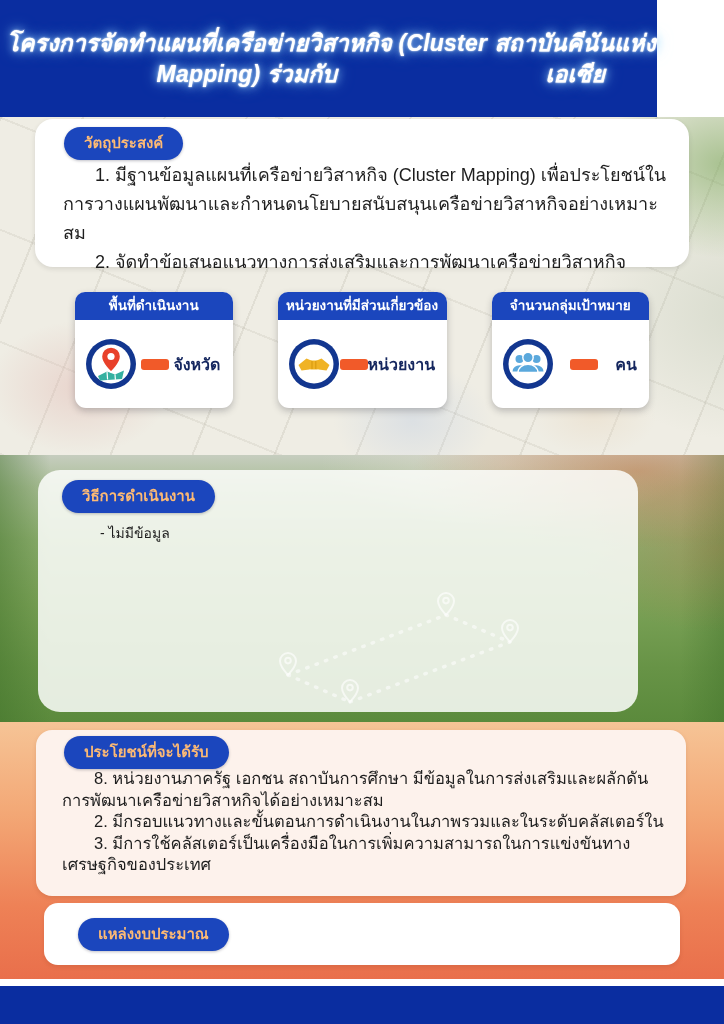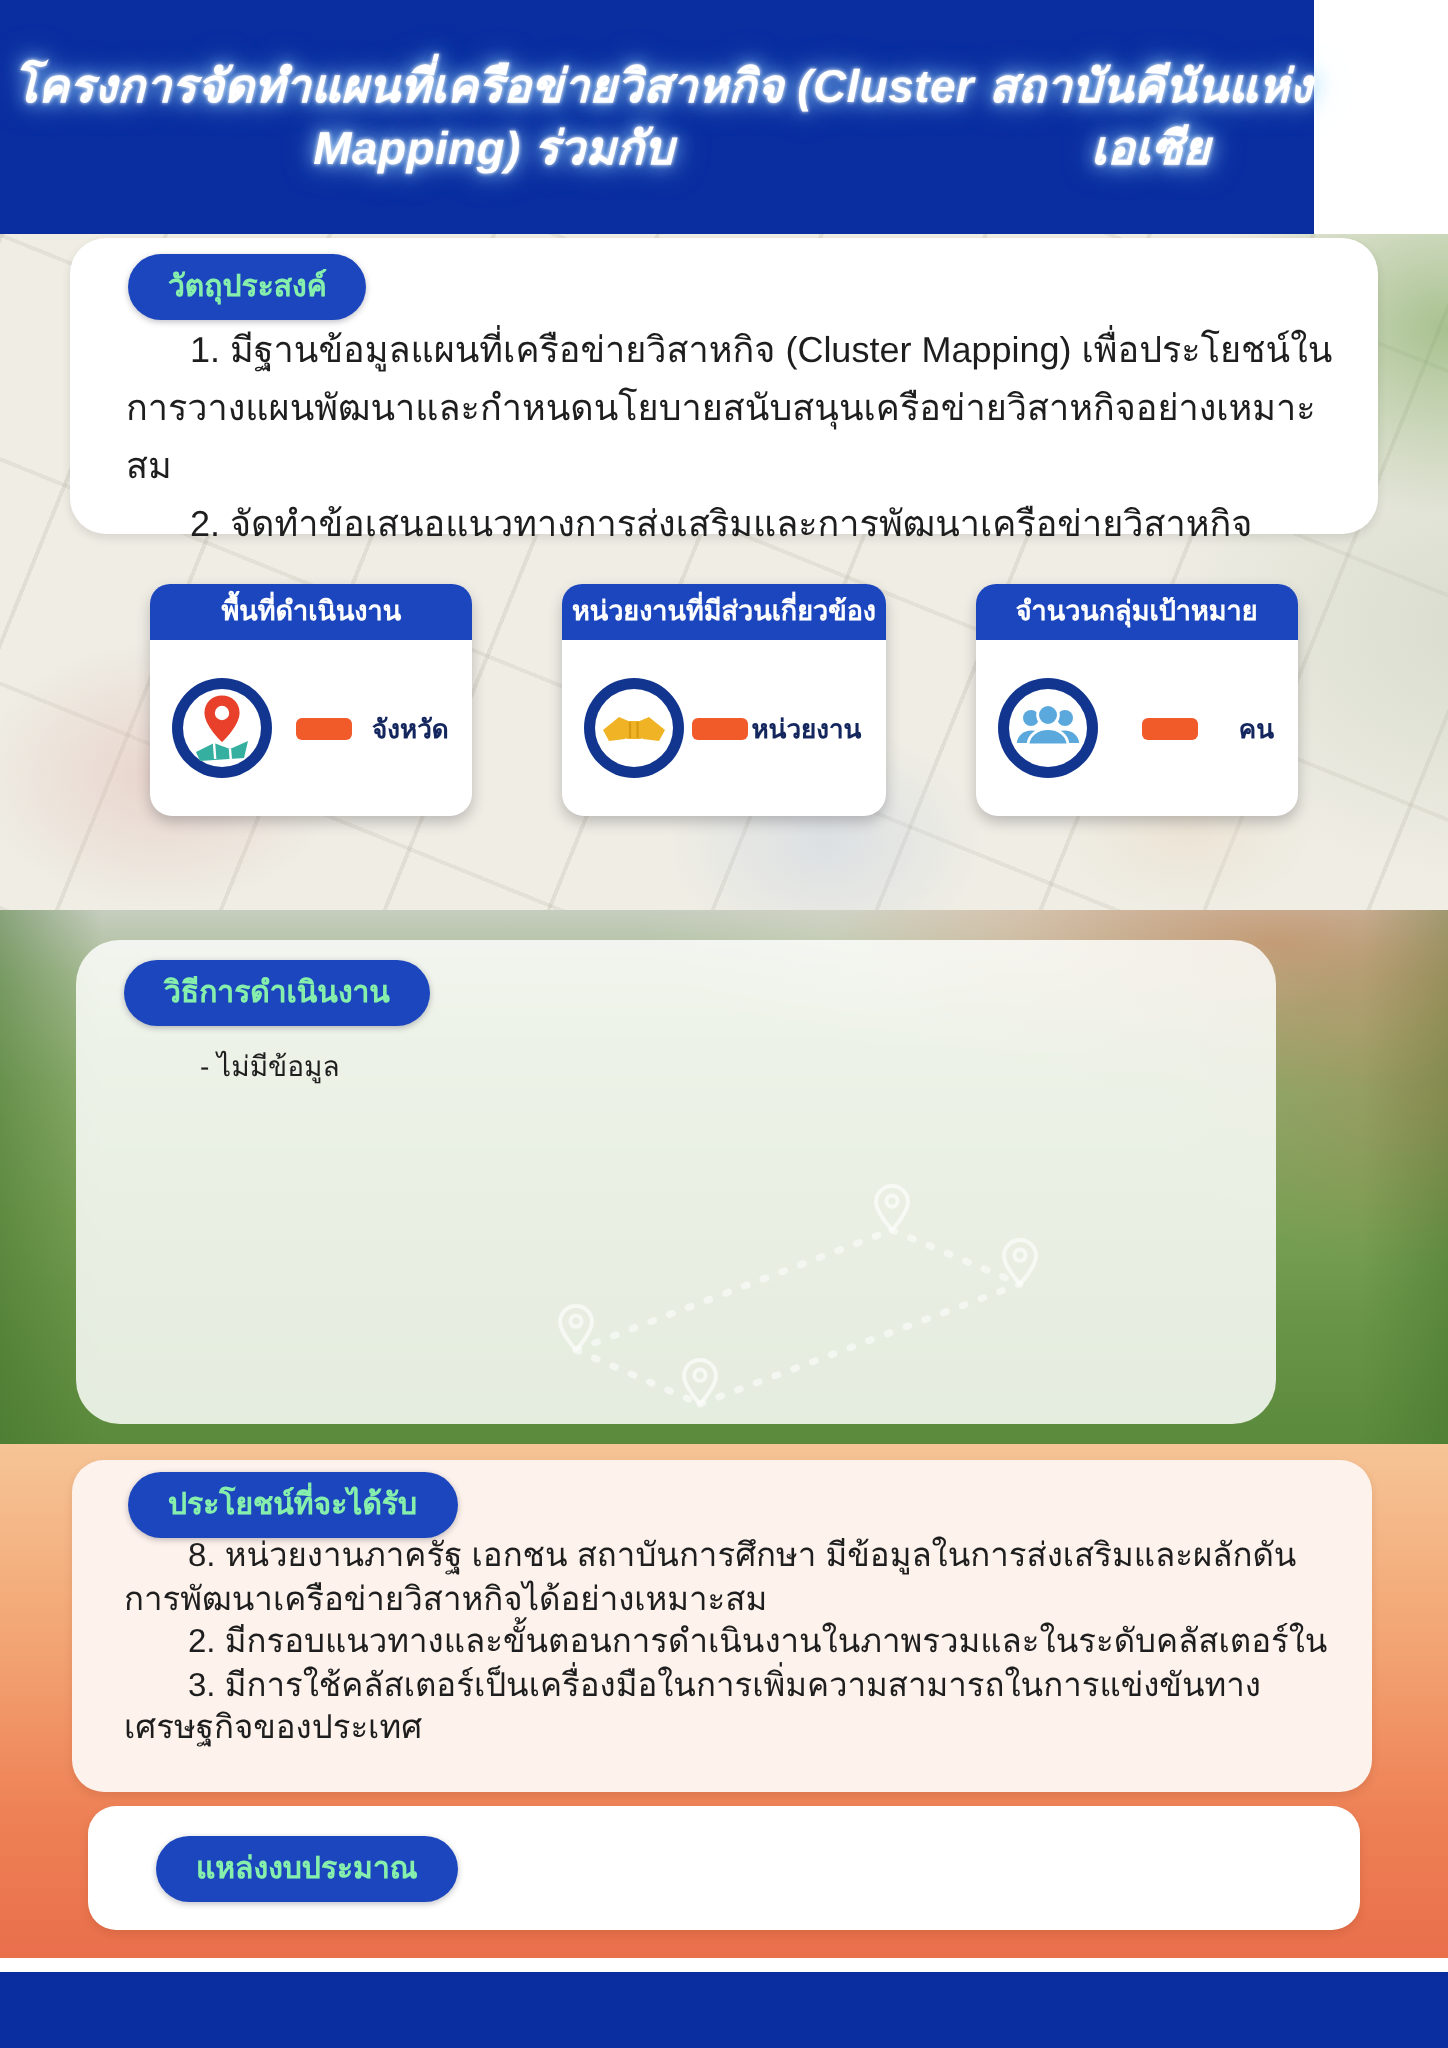--- a/index.html
+++ b/index.html
@@ -39,21 +39,21 @@
   }
 
   .panel { position:absolute; }
   .objectives-panel {
     left:35px; top:2px; width:654px; height:148px;
     background:#ffffff; border-radius:18px;
     box-shadow:0 2px 5px rgba(40,40,40,.12);
   }
   .badge {
     display:inline-block;
-    background:#1b46bd; color:#86efac; font-weight:bold; font-size:15px;
+    background:#1b46bd; color:#fdba74; font-weight:bold; font-size:15px;
     padding:4px 20px 5px 20px; border-radius:17px;
     box-shadow:0 1px 3px rgba(0,0,30,.25);
     white-space:nowrap;
   }
   .objectives-badge { position:absolute; left:29px; top:8px; }
   .objectives-text {
     position:absolute; left:28px; right:22px; top:42px;
     font-size:18px; line-height:29px; color:#1e1e1e;
   }
   .t-line.indent { padding-left:32px; }
@@ -75,21 +75,21 @@
   }
   .card-body {
     height:88px; display:flex; align-items:center; justify-content:space-between;
     padding:0 12px 0 10px;
   }
   .stat-icon { width:52px; height:52px; flex:0 0 auto; }
   .value-dash {
     width:28px; height:11px; background:#f15a29; border-radius:3px; flex:0 0 auto;
   }
   .unit-label {
-    font-size:13px; font-weight:bold; color:#14265e; white-space:nowrap;font-family:Liberation Serif, serif;
+    font-size:16px; font-weight:bold; color:#14265e; white-space:nowrap;font-family:Liberation Serif, serif;
   }
 
   
   .photo-section {
     position:absolute; left:0; top:455px; width:724px; height:267px;
     background-image:
       radial-gradient(320px 110px at 88% 6%, rgba(198,118,70,.55), transparent 70%),
       radial-gradient(260px 90px at 70% 3%, rgba(232,226,214,.55), transparent 72%),
       radial-gradient(200px 120px at 99% 35%, rgba(180,120,75,.35), transparent 70%),
       linear-gradient(90deg, rgba(62,112,40,.45), transparent 7%, transparent 94%, rgba(62,112,40,.40)),

